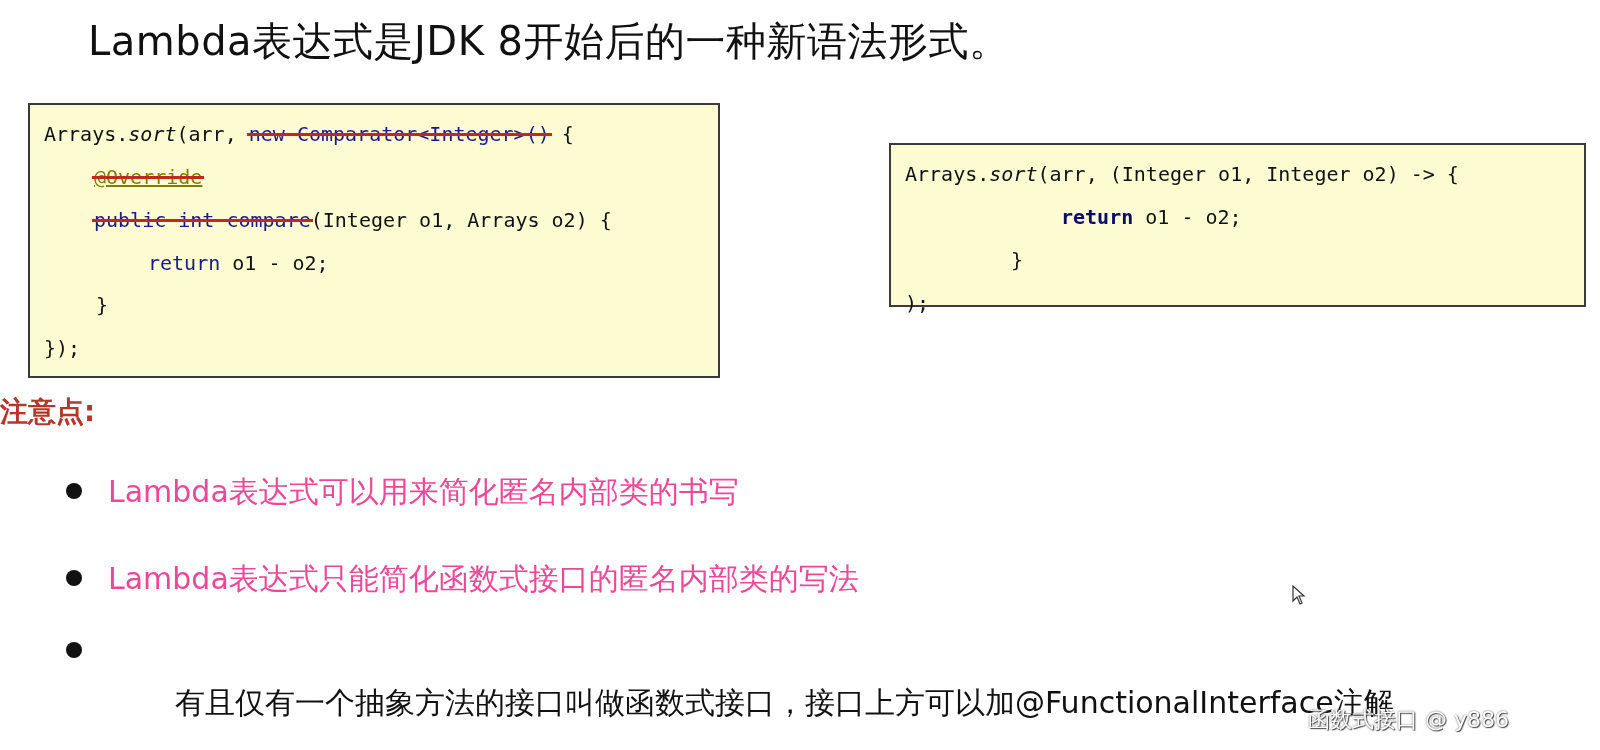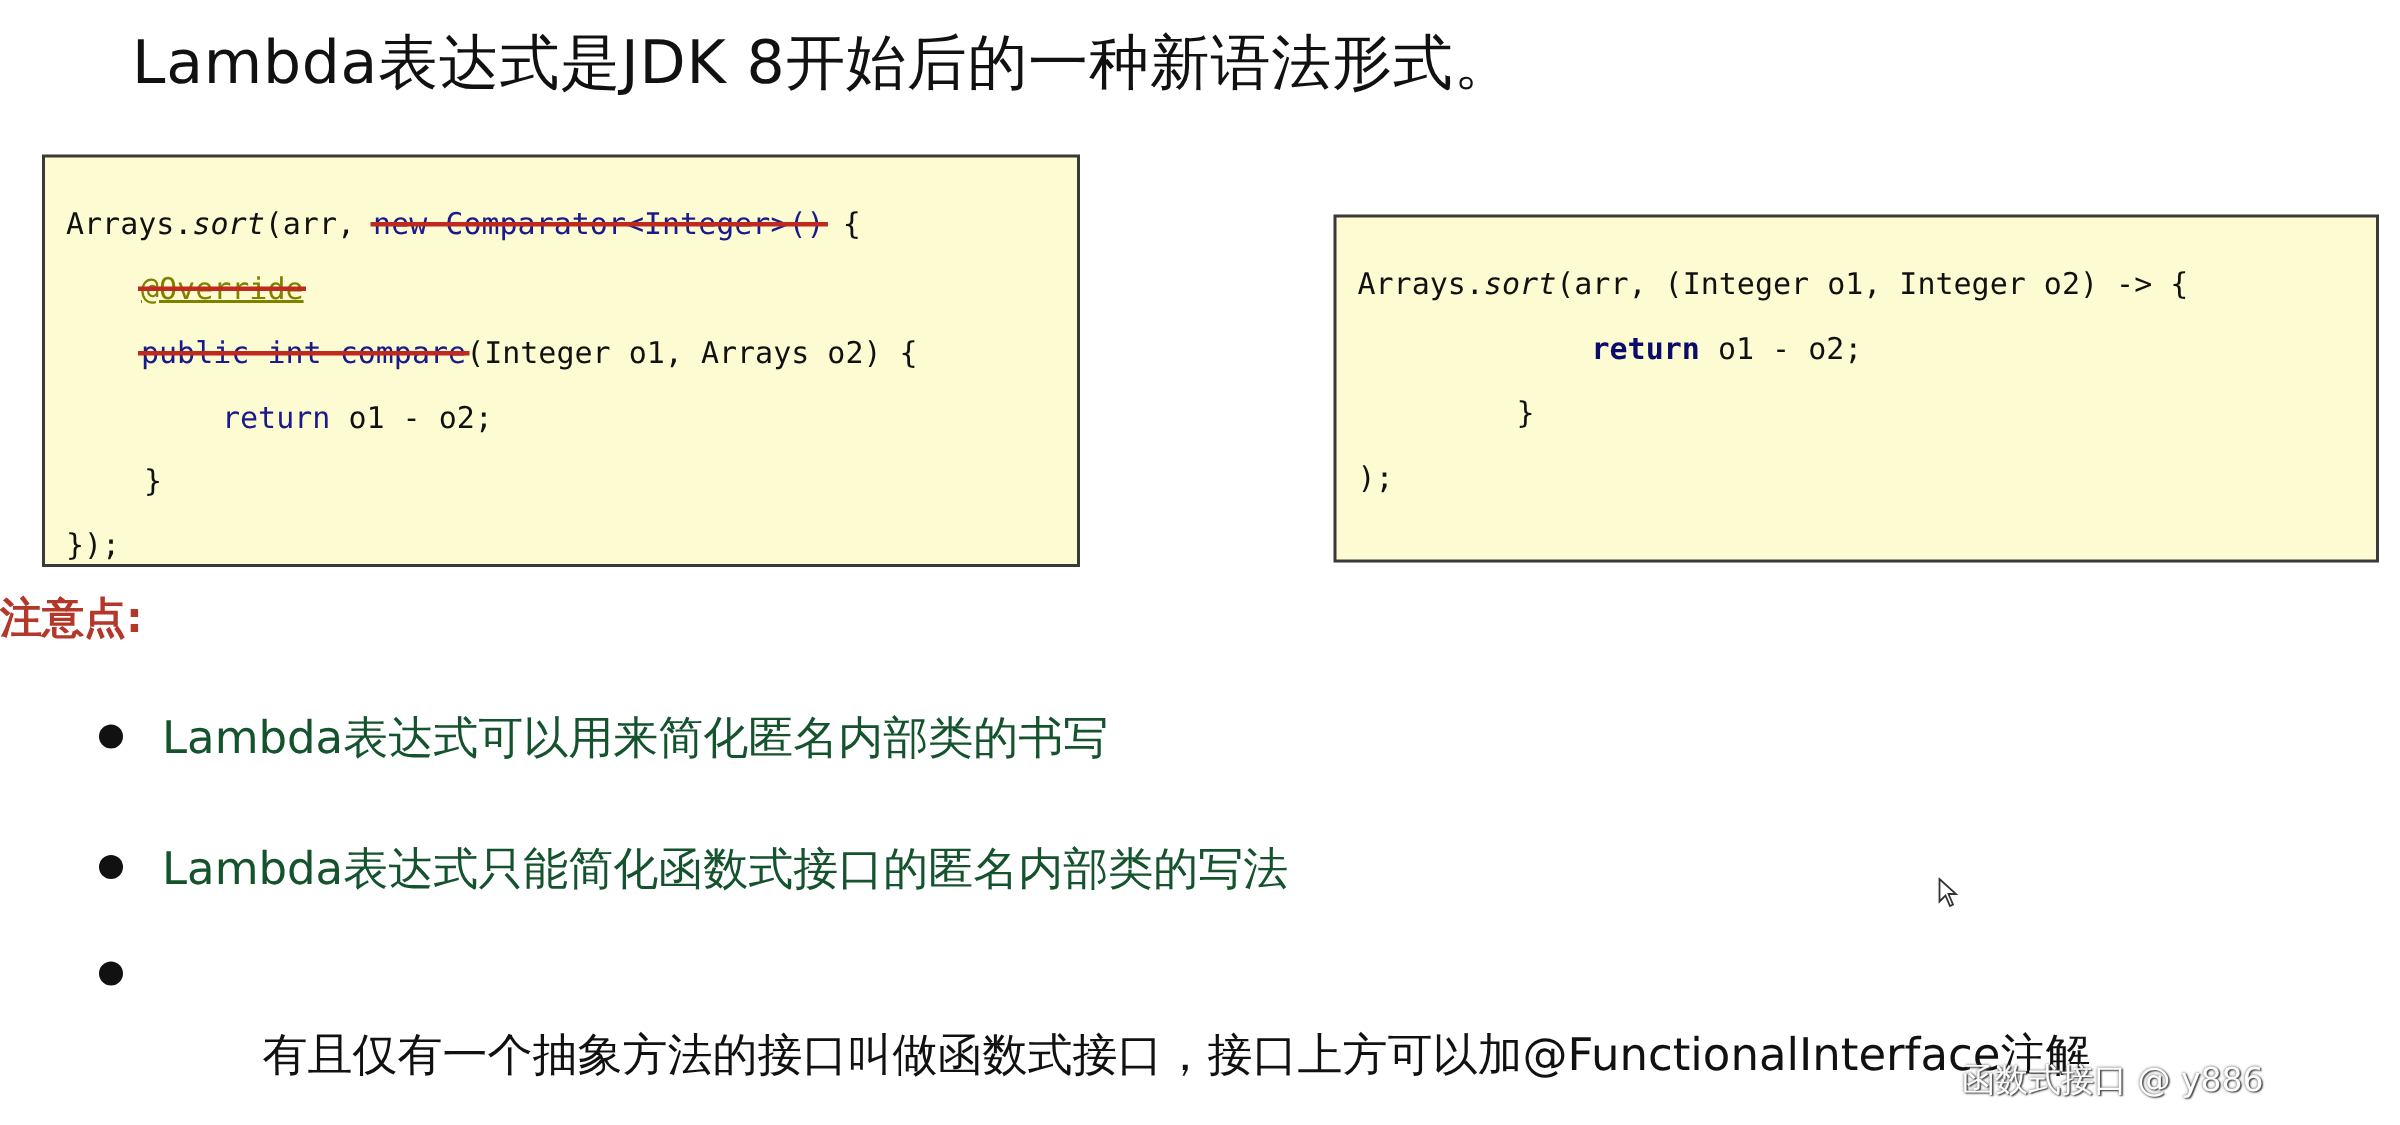--- a/index.html
+++ b/index.html
@@ -15,43 +15,43 @@
     }
     .code-box {
       position: absolute;
       background: #fdfbd1;
       border: 2px solid #3a3a3a;
       box-sizing: border-box;
       font-family: "DejaVu Sans Mono", monospace;
       font-size: 20px; color: #111;
     }
     .code-left { left: 28px; top: 103px; width: 692px; height: 275px; }
-    .code-right { left: 889px; top: 143px; width: 697px; height: 232px; }
+    .code-right { left: 889px; top: 143px; width: 697px; height: 164px; }
     .line {
-      position: absolute; white-space: pre; line-height: 26px; margin-top: 15px;
+      position: absolute; white-space: pre; line-height: 26px;
     }
     .it { font-style: italic; }
     .kw { color: #1a1a8a; }
     .kwb { color: #0b0b6a; font-weight: bold; }
     .anno { color: #808000; text-decoration: underline; }
     .strike {
       position: relative; display: inline-block;
     }
     .strike::after {
       content: ""; position: absolute; left: -2px; right: -2px; top: 12px;
       height: 3px; background: #c0291e;
     }
     .heading {
       position: absolute; left: 0; top: 393px;
       font-size: 28px; font-weight: bold; color: #b3382a;
       white-space: nowrap;
     }
     .bullet-item {
       position: absolute; left: 66px; white-space: nowrap;
-      font-size: 30px; color: #14532d;
+      font-size: 30px; color: #ec4899;
     }
     .dot {
       display: inline-block; width: 16px; height: 16px; border-radius: 50%;
       background: #111; vertical-align: middle; margin-right: 26px;
       position: relative; top: -3px;
     }
     .sub-line {
       position: absolute; left: 175px; top: 683px;
       font-size: 30px; white-space: nowrap; color: #111;
     }

